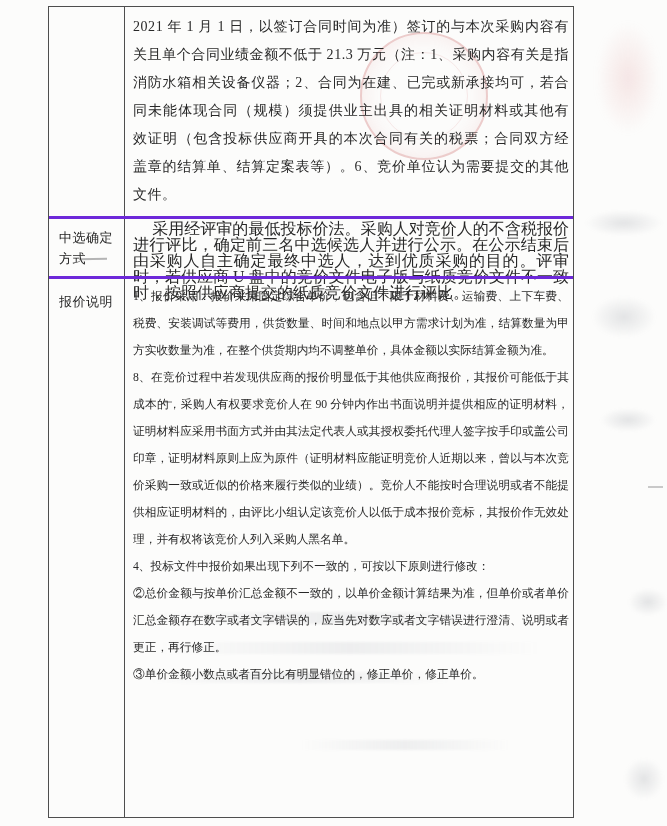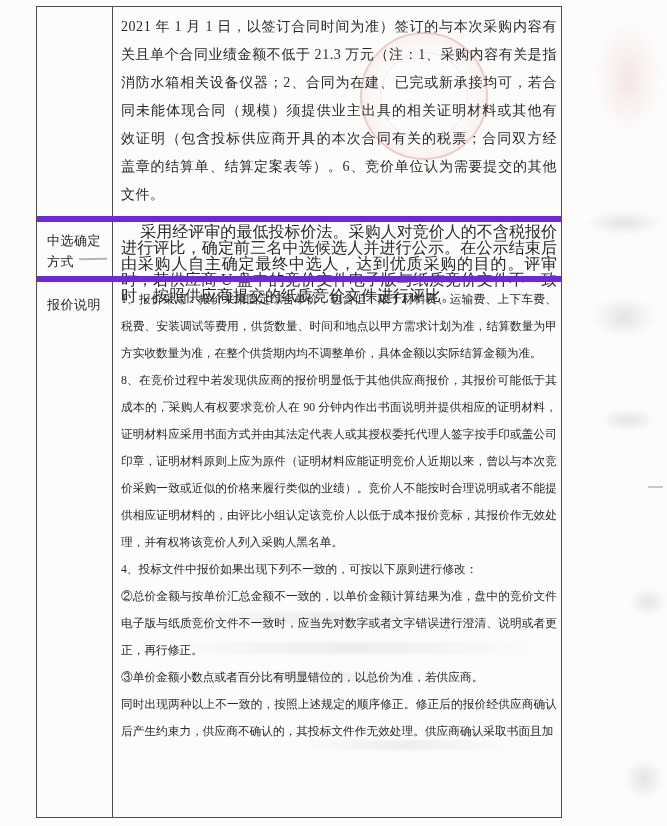--- a/index.html
+++ b/index.html
@@ -4,26 +4,26 @@
 <style>
   html,body { margin:0; padding:0; }
   body { width:667px; height:826px; background:#e9e9e9; }
   .page {
     position:relative; width:667px; height:826px; overflow:hidden;
     background:#fcfcfb; color:#282828;
     font-family:"Liberation Serif","DejaVu Serif",serif;
   }
   
   .tbl {
-    position:absolute; left:36px; top:6px; width:526px; height:812px;
+    position:absolute; left:48px; top:6px; width:526px; height:812px;
     box-sizing:border-box; border:1px solid #4e4e4e;
     display:flex; flex-direction:column;
   }
   .trow { display:flex; box-sizing:border-box; overflow:hidden; }
-  .r2, .r3 { border-top:6px solid #6d28d9; }
+  .r2, .r3 { border-top:3px solid #6d28d9; }
   .r1 { height:209px; }
   .r2 { height:60px; overflow:visible; }
   .r3 { flex:1;justify-content:flex-end; }
   .cell-label {
     width:76px; flex-shrink:0; box-sizing:border-box;
     border-right:1px solid #4e4e4e;
     font-size:13px; letter-spacing:0.5px; color:#242424;
   }
   .cell-label .lbl { display:block; width:67px; }
   .r2 .cell-label { padding:8px 0 0 10px; line-height:21px; }
@@ -110,20 +110,19 @@
     </div>
 
     <div class="trow r3">
       <div class="cell-label">
         <span class="lbl">报价说明</span>
       </div>
       <div class="cell-content">
         <p>1、报价采用：报价采用固定综合单价，包含但不限于材料费、运输费、上下车费、税费、安装调试等费用，供货数量、时间和地点以甲方需求计划为准，结算数量为甲方实收数量为准，在整个供货期内均不调整单价，具体金额以实际结算金额为准。</p>
         <p>8、在竞价过程中若发现供应商的报价明显低于其他供应商报价，其报价可能低于其成本的，采购人有权要求竞价人在 90 分钟内作出书面说明并提供相应的证明材料，证明材料应采用书面方式并由其法定代表人或其授权委托代理人签字按手印或盖公司印章，证明材料原则上应为原件（证明材料应能证明竞价人近期以来，曾以与本次竞价采购一致或近似的价格来履行类似的业绩）。竞价人不能按时合理说明或者不能提供相应证明材料的，由评比小组认定该竞价人以低于成本报价竞标，其报价作无效处理，并有权将该竞价人列入采购人黑名单。</p>
         <p>4、投标文件中报价如果出现下列不一致的，可按以下原则进行修改：</p>
-        <p>②总价金额与按单价汇总金额不一致的，以单价金额计算结果为准，盘中的竞价文件电子版与纸质竞价文件不一致时，应当先对数字或者文字错误进行澄清、说明或者更正，再行修正。</p>
-        <p>③单价金额小数点或者百分比有明显错位的，以总价为准，若供应商。</p>
-        <p>同时出现两种以上不一致的，按照上述规定的顺序修正。修正后的报价经供应商确认后产生约束力，供应商不确认的，其投标文件作无效处理。供应商确认采取书面且加</p>
+        <p>②总价金额与按单价汇总金额不一致的，以单价金额计算结果为准，但单价或者单价汇总金额存在数字或者文字错误的，应当先对数字或者文字错误进行澄清、说明或者更正，再行修正。</p>
+        <p>③单价金额小数点或者百分比有明显错位的，修正单价，修正单价。</p>
       </div>
     </div>
 
   </div>
 </div>
 
 </body></html>

